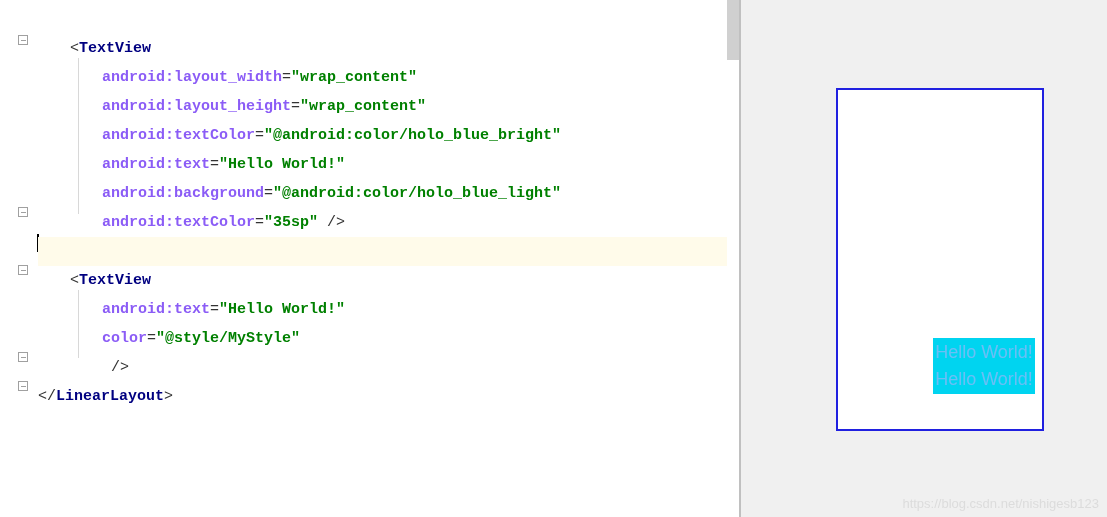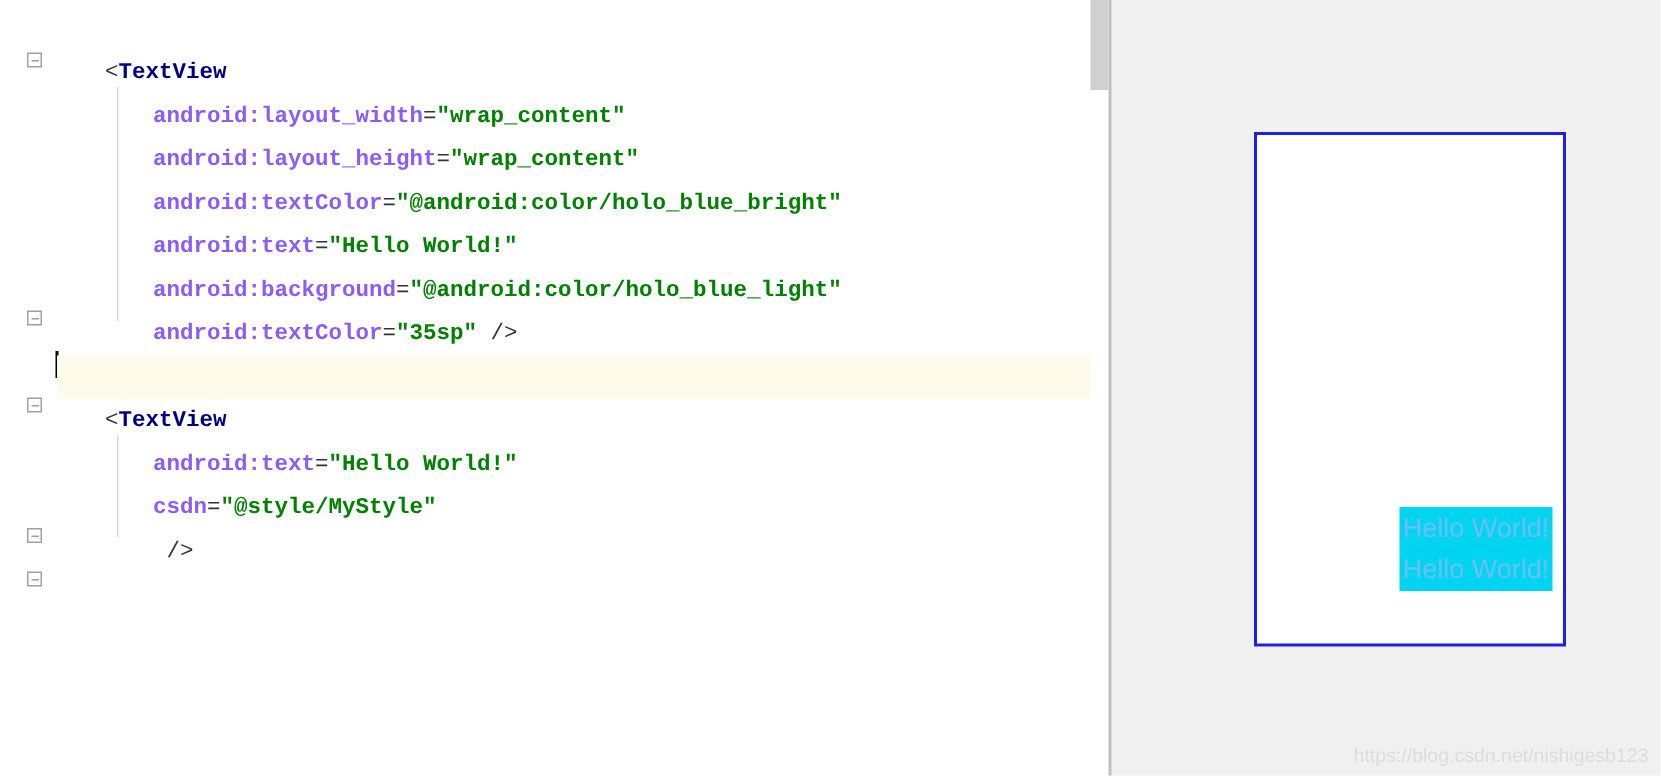--- a/index.html
+++ b/index.html
@@ -195,22 +195,23 @@
     <div class="code-line indented-1"><span class="punc">&lt;</span><span class="tag">TextView</span></div>
     <div class="code-line indented-2"><span class="ns">android:</span><span class="attr">layout_width</span><span class="punc">=</span><span class="val">"wrap_content"</span></div>
     <div class="code-line indented-2"><span class="ns">android:</span><span class="attr">layout_height</span><span class="punc">=</span><span class="val">"wrap_content"</span></div>
     <div class="code-line indented-2"><span class="ns">android:</span><span class="attr">textColor</span><span class="punc">=</span><span class="val">"@android:color/holo_blue_bright"</span></div>
     <div class="code-line indented-2"><span class="ns">android:</span><span class="attr">text</span><span class="punc">=</span><span class="val">"Hello World!"</span></div>
     <div class="code-line indented-2"><span class="ns">android:</span><span class="attr">background</span><span class="punc">=</span><span class="val">"@android:color/holo_blue_light"</span></div>
     <div class="code-line indented-2"><span class="ns">android:</span><span class="attr">textColor</span><span class="punc">=</span><span class="val">"35sp"</span><span class="punc"> /&gt;</span></div>
     <div class="code-line highlight"></div>
     <div class="code-line indented-1"><span class="punc">&lt;</span><span class="tag">TextView</span></div>
     <div class="code-line indented-2"><span class="ns">android:</span><span class="attr">text</span><span class="punc">=</span><span class="val">"Hello World!"</span></div>
-    <div class="code-line indented-2"><span class="attr">csdn</span><span class="punc">=</span><span class="val">"@style/MyStyle"</span></div>
+    <div class="code-line indented-2"><span class="attr">color</span><span class="punc">=</span><span class="val">"@style/MyStyle"</span></div>
     <div class="code-line indented-2"><span class="punc"> /&gt;</span></div>
+    <div class="code-line"><span class="punc">&lt;/</span><span class="tag">LinearLayout</span><span class="punc">&gt;</span></div>
   </div>
 </div>
 
 <div class="preview-pane">
   <div class="device-frame">
     <div class="android-content">
       <div class="android-text">Hello World!</div>
       <div class="android-text">Hello World!</div>
     </div>
   </div>

